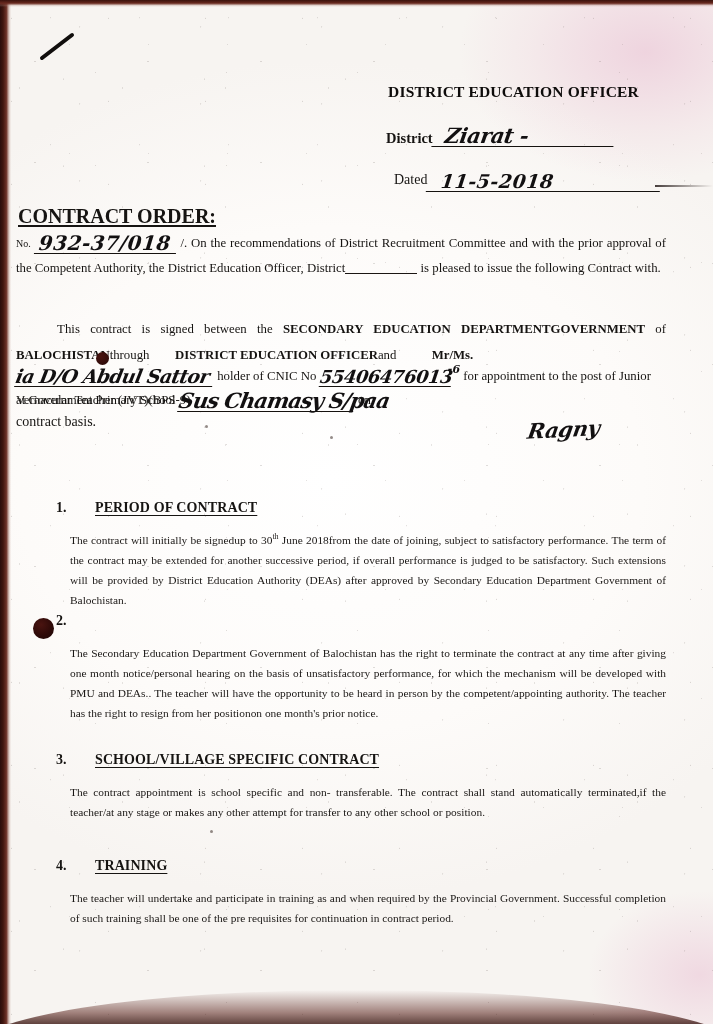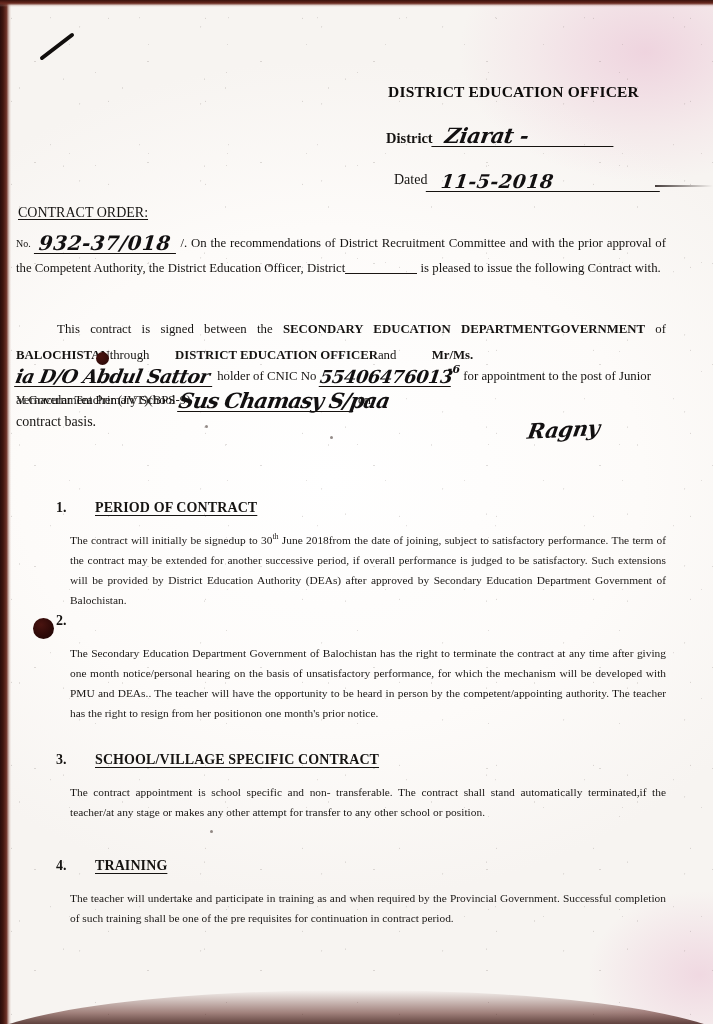--- a/index.html
+++ b/index.html
@@ -138,22 +138,22 @@
     padding-left: 14px;
     font-size: 19px;
     transform: skewX(-7deg);
     letter-spacing: .5px;
     line-height: 1;
   }
 
   .co-title {
     position: absolute;
     left: 18px; top: 205px;
-    font-weight: normal;
-    font-size: 14px;
+    font-weight: bold;
+    font-size: 20px;
     text-decoration: underline;
     text-underline-offset: 2px;
   }
 
   .para-intro {
     position: absolute;
     left: 16px; top: 231px;
     width: 650px;
     font-size: 12.8px;
     line-height: 1.92;

